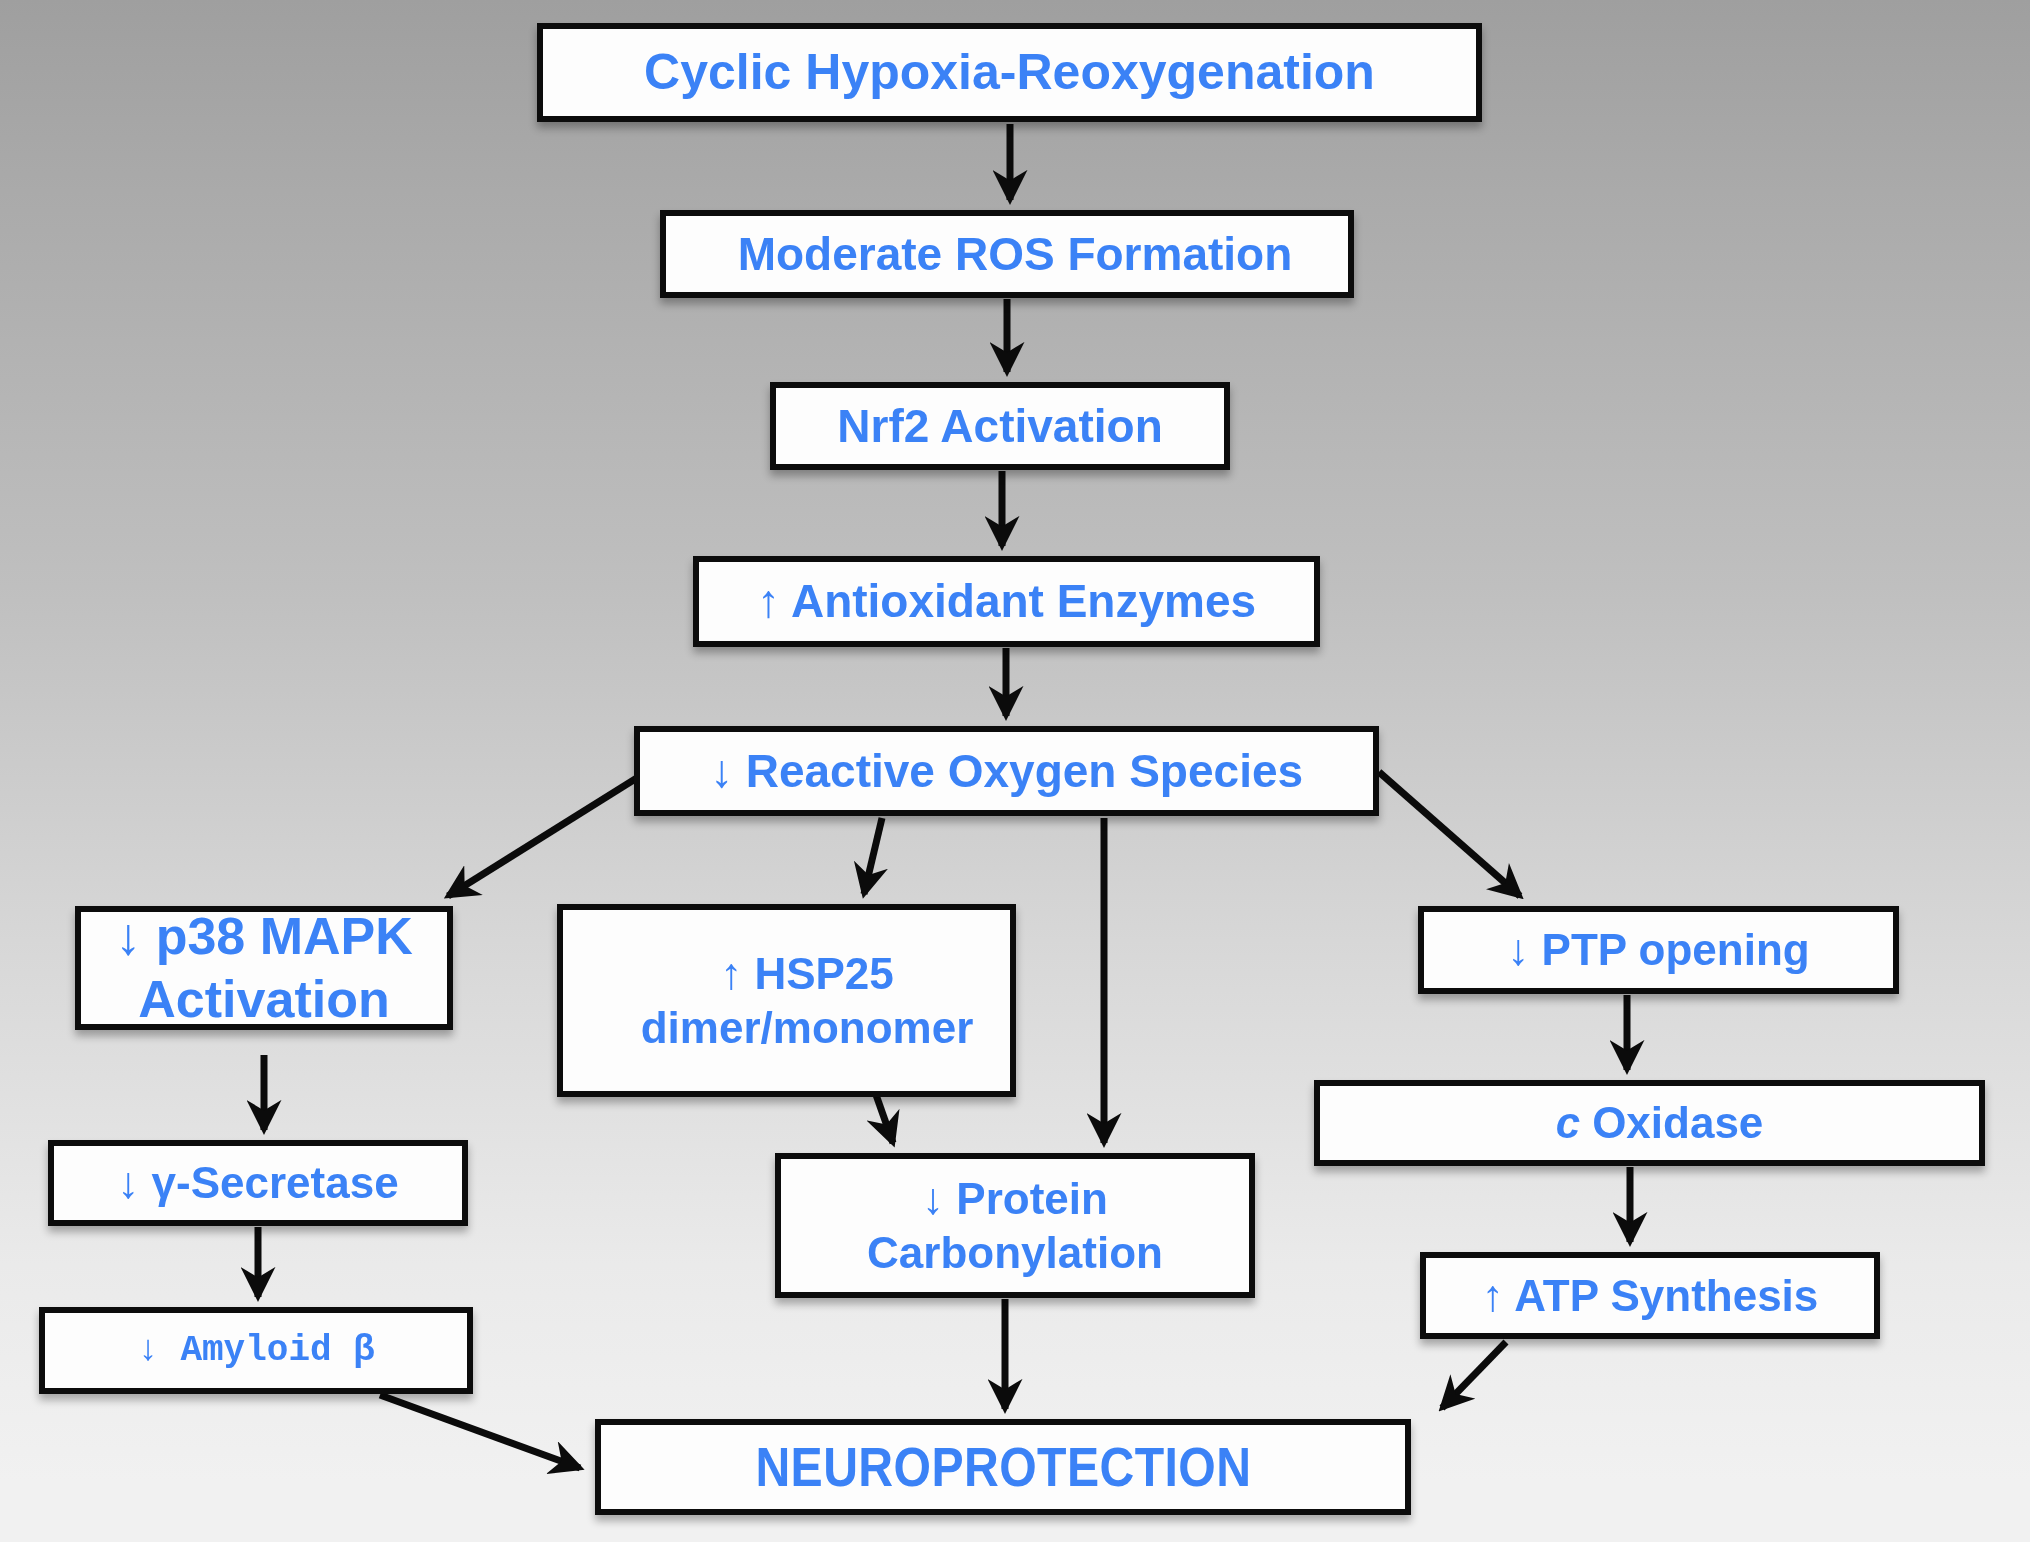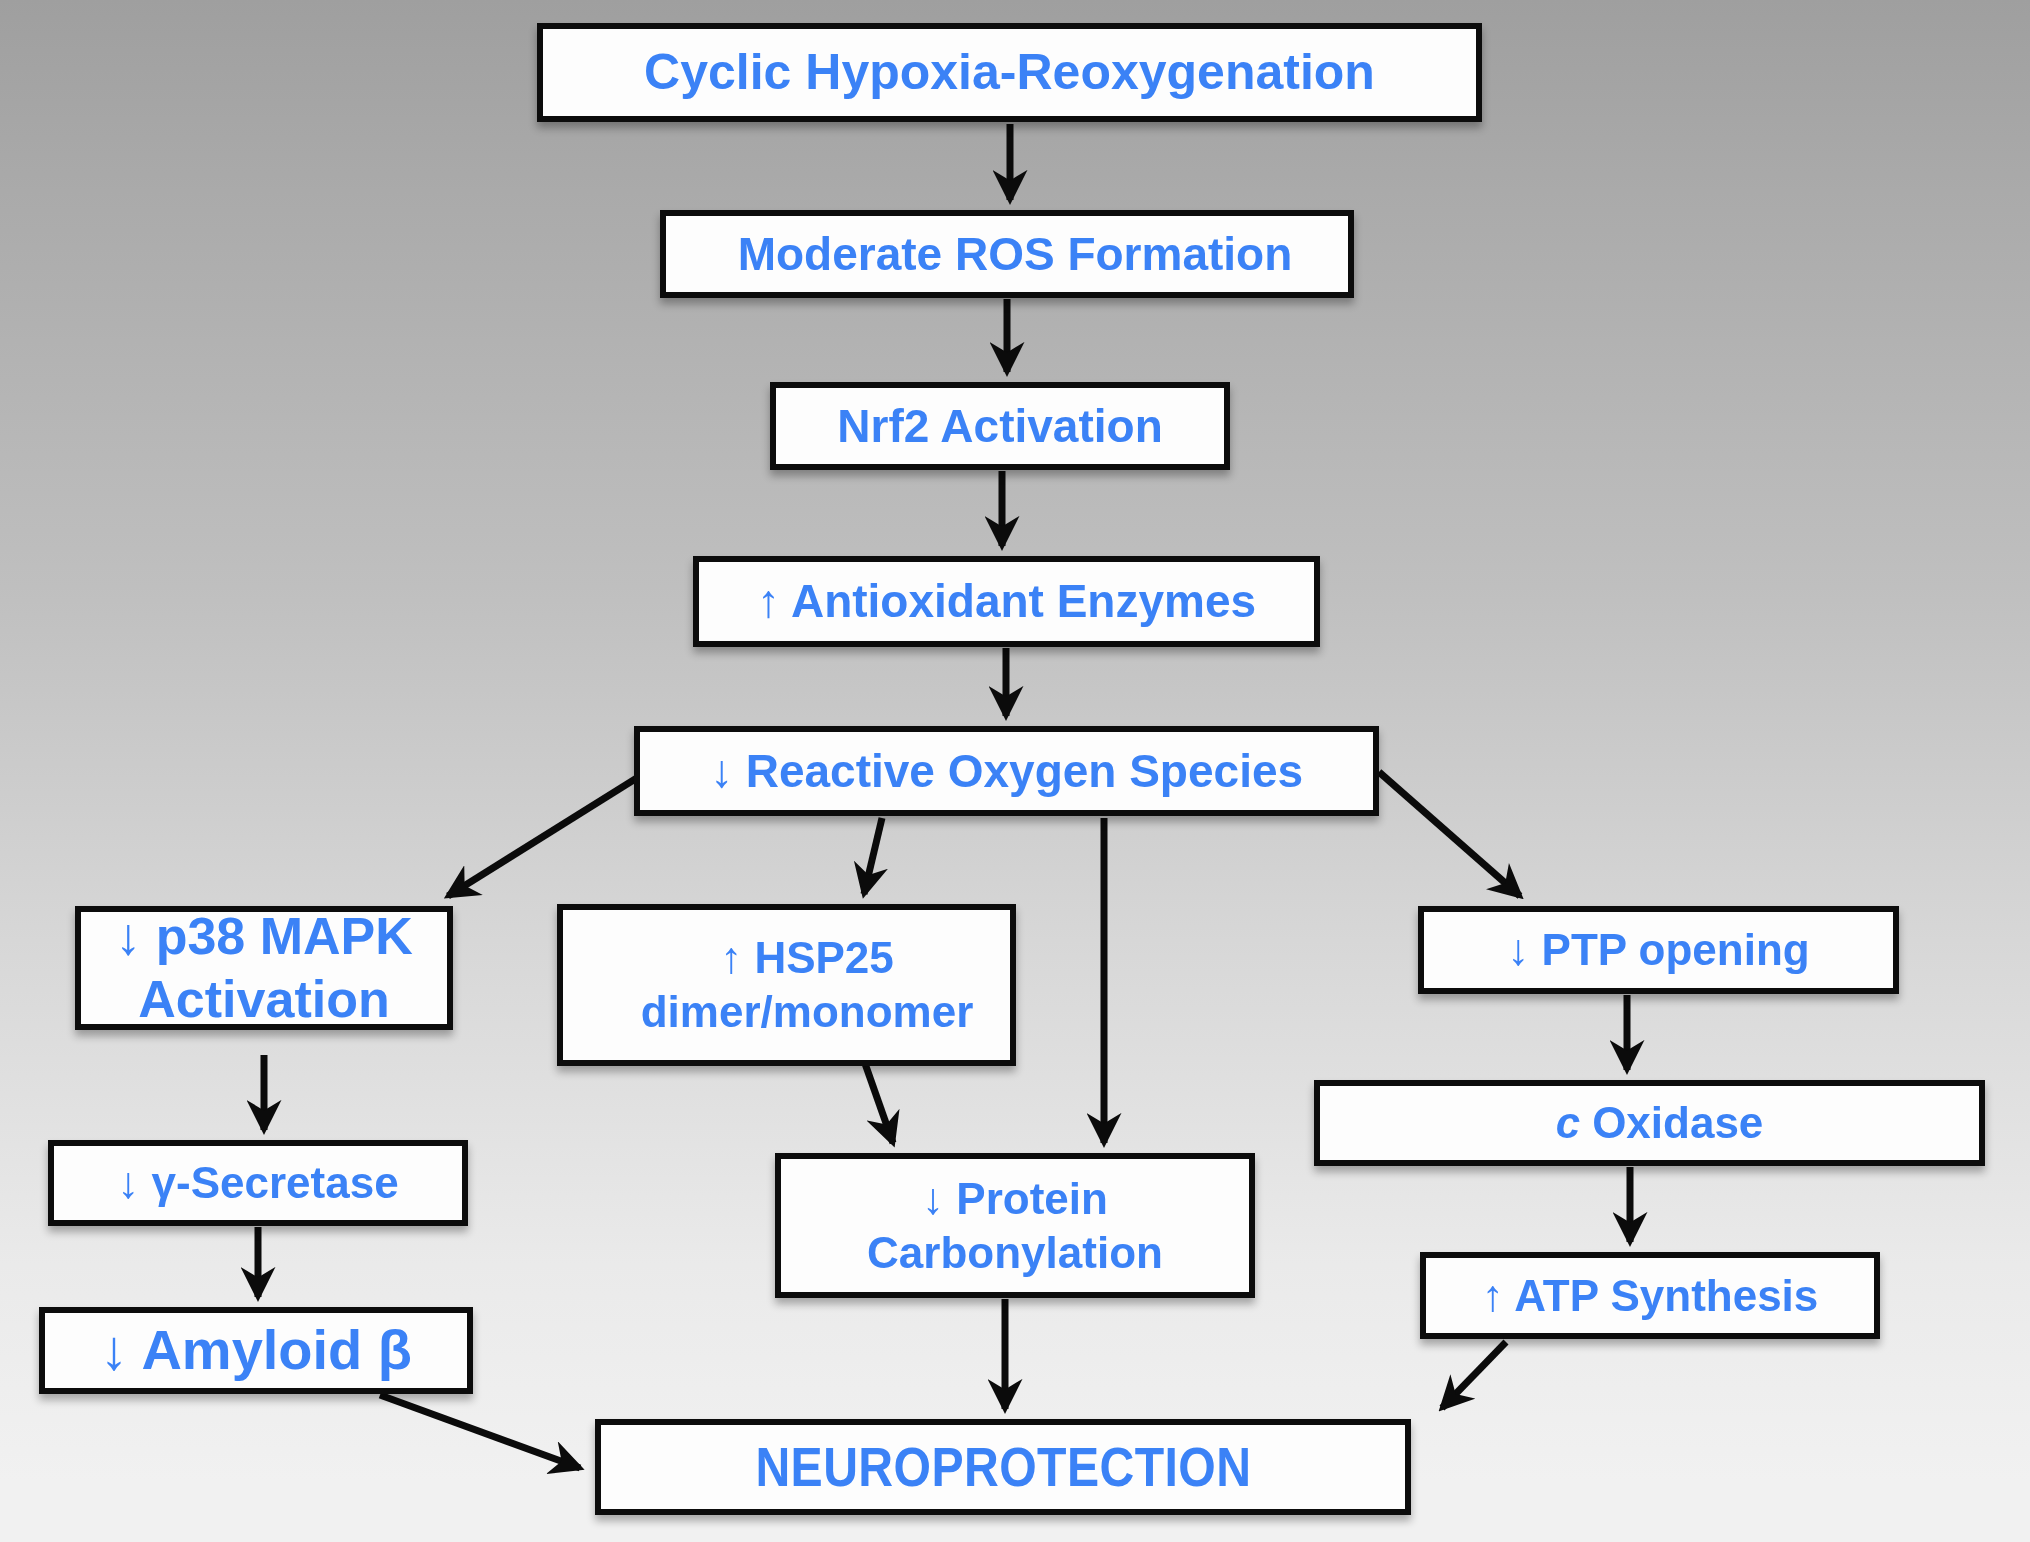--- a/index.html
+++ b/index.html
@@ -72,39 +72,39 @@
 
   <div class="node" style="left:634px;top:726px;width:745px;height:90px;font-size:46px;">
     <span>↓ Reactive Oxygen Species</span>
   </div>
 
   <div class="node" style="left:75px;top:906px;width:378px;height:124px;font-size:52px;">
     <span>↓ p38 MAPK</span>
     <span>Activation</span>
   </div>
 
-  <div class="node" style="left:557px;top:904px;width:459px;height:162px;font-size:44px;padding-left:41px;">
+  <div class="node" style="left:557px;top:904px;width:459px;height:193px;font-size:44px;padding-left:41px;">
     <span>↑ HSP25</span>
     <span>dimer/monomer</span>
   </div>
 
   <div class="node" style="left:1418px;top:906px;width:481px;height:88px;font-size:44px;">
     <span>↓ PTP opening</span>
   </div>
 
   <div class="node" style="left:48px;top:1140px;width:420px;height:86px;font-size:44px;">
     <span>↓ γ-Secretase</span>
   </div>
 
   <div class="node row" style="left:1314px;top:1080px;width:671px;height:86px;font-size:44px;">
     <span class="cyto-c">c</span>
     <span>Oxidase</span>
   </div>
 
-  <div class="node" style="left:39px;top:1307px;width:434px;height:87px;font-size:56px;">
+  <div class="node" style="left:39px;top:1307px;width:434px;height:87px;font-size:36px;font-family:Liberation Mono, monospace;">
     <span>↓ Amyloid β</span>
   </div>
 
   <div class="node" style="left:775px;top:1153px;width:480px;height:145px;font-size:44px;">
     <span>↓ Protein</span>
     <span>Carbonylation</span>
   </div>
 
   <div class="node" style="left:1420px;top:1252px;width:460px;height:87px;font-size:44px;">
     <span>↑ ATP Synthesis</span>

